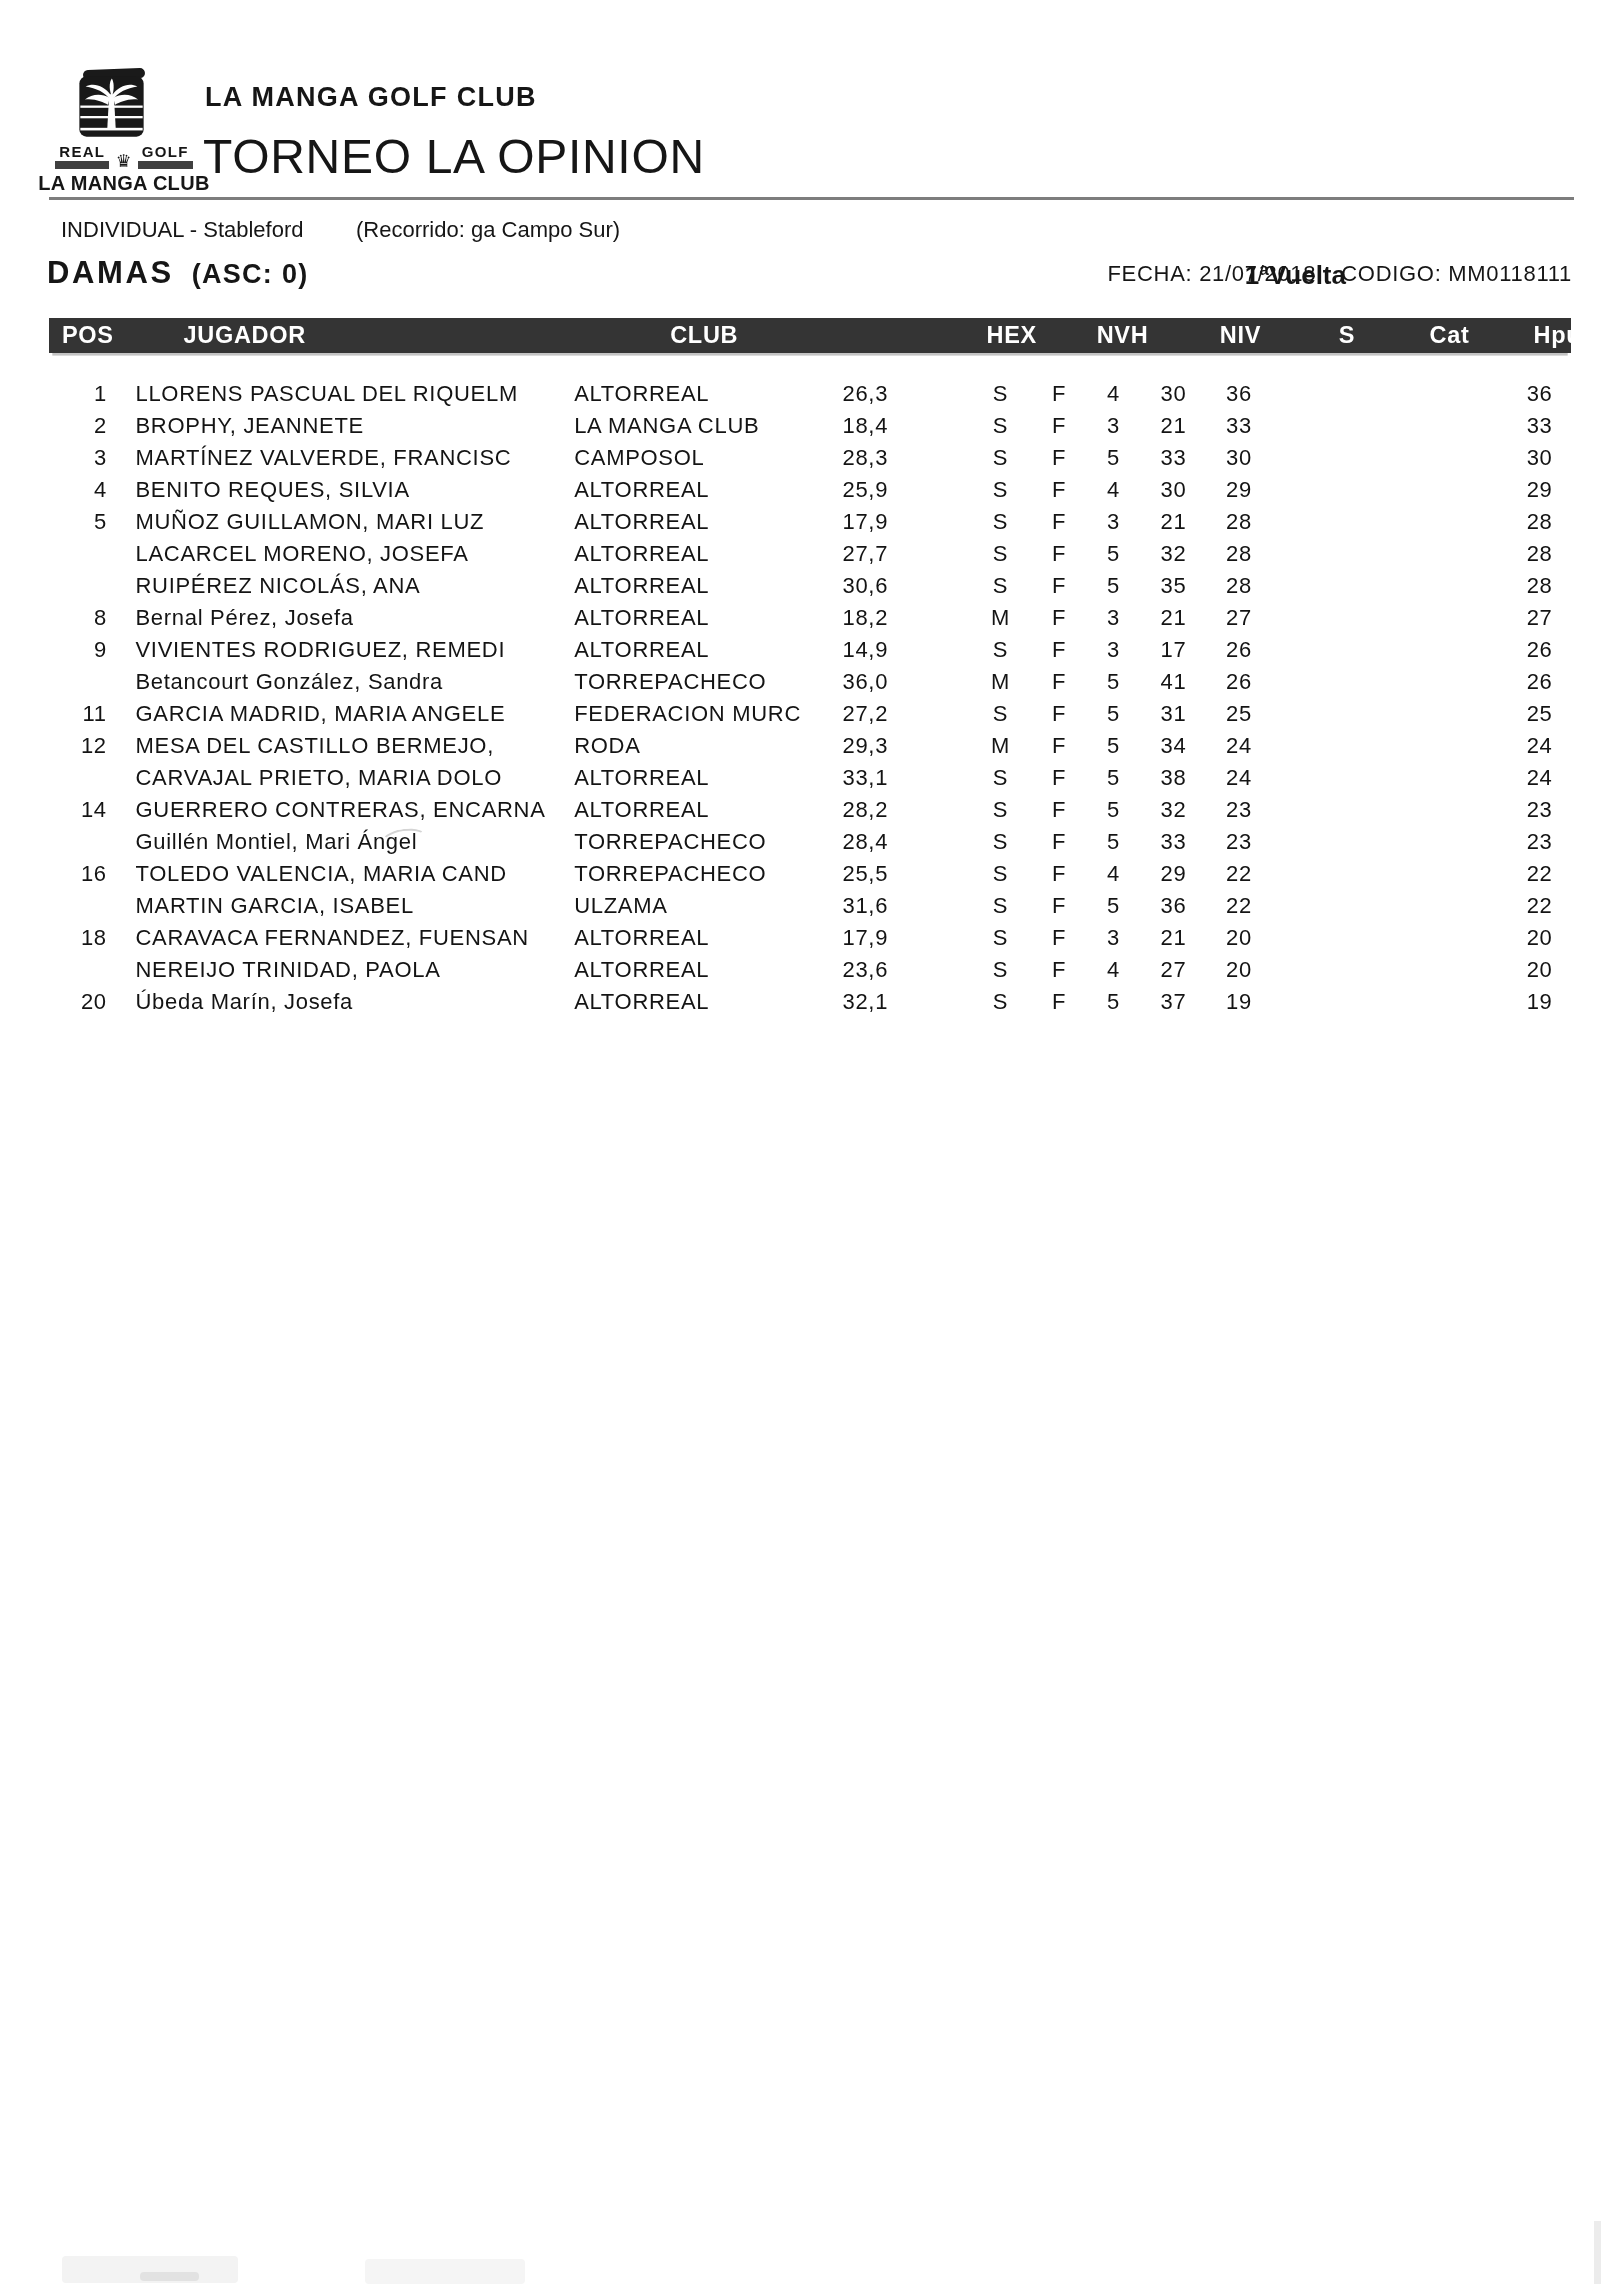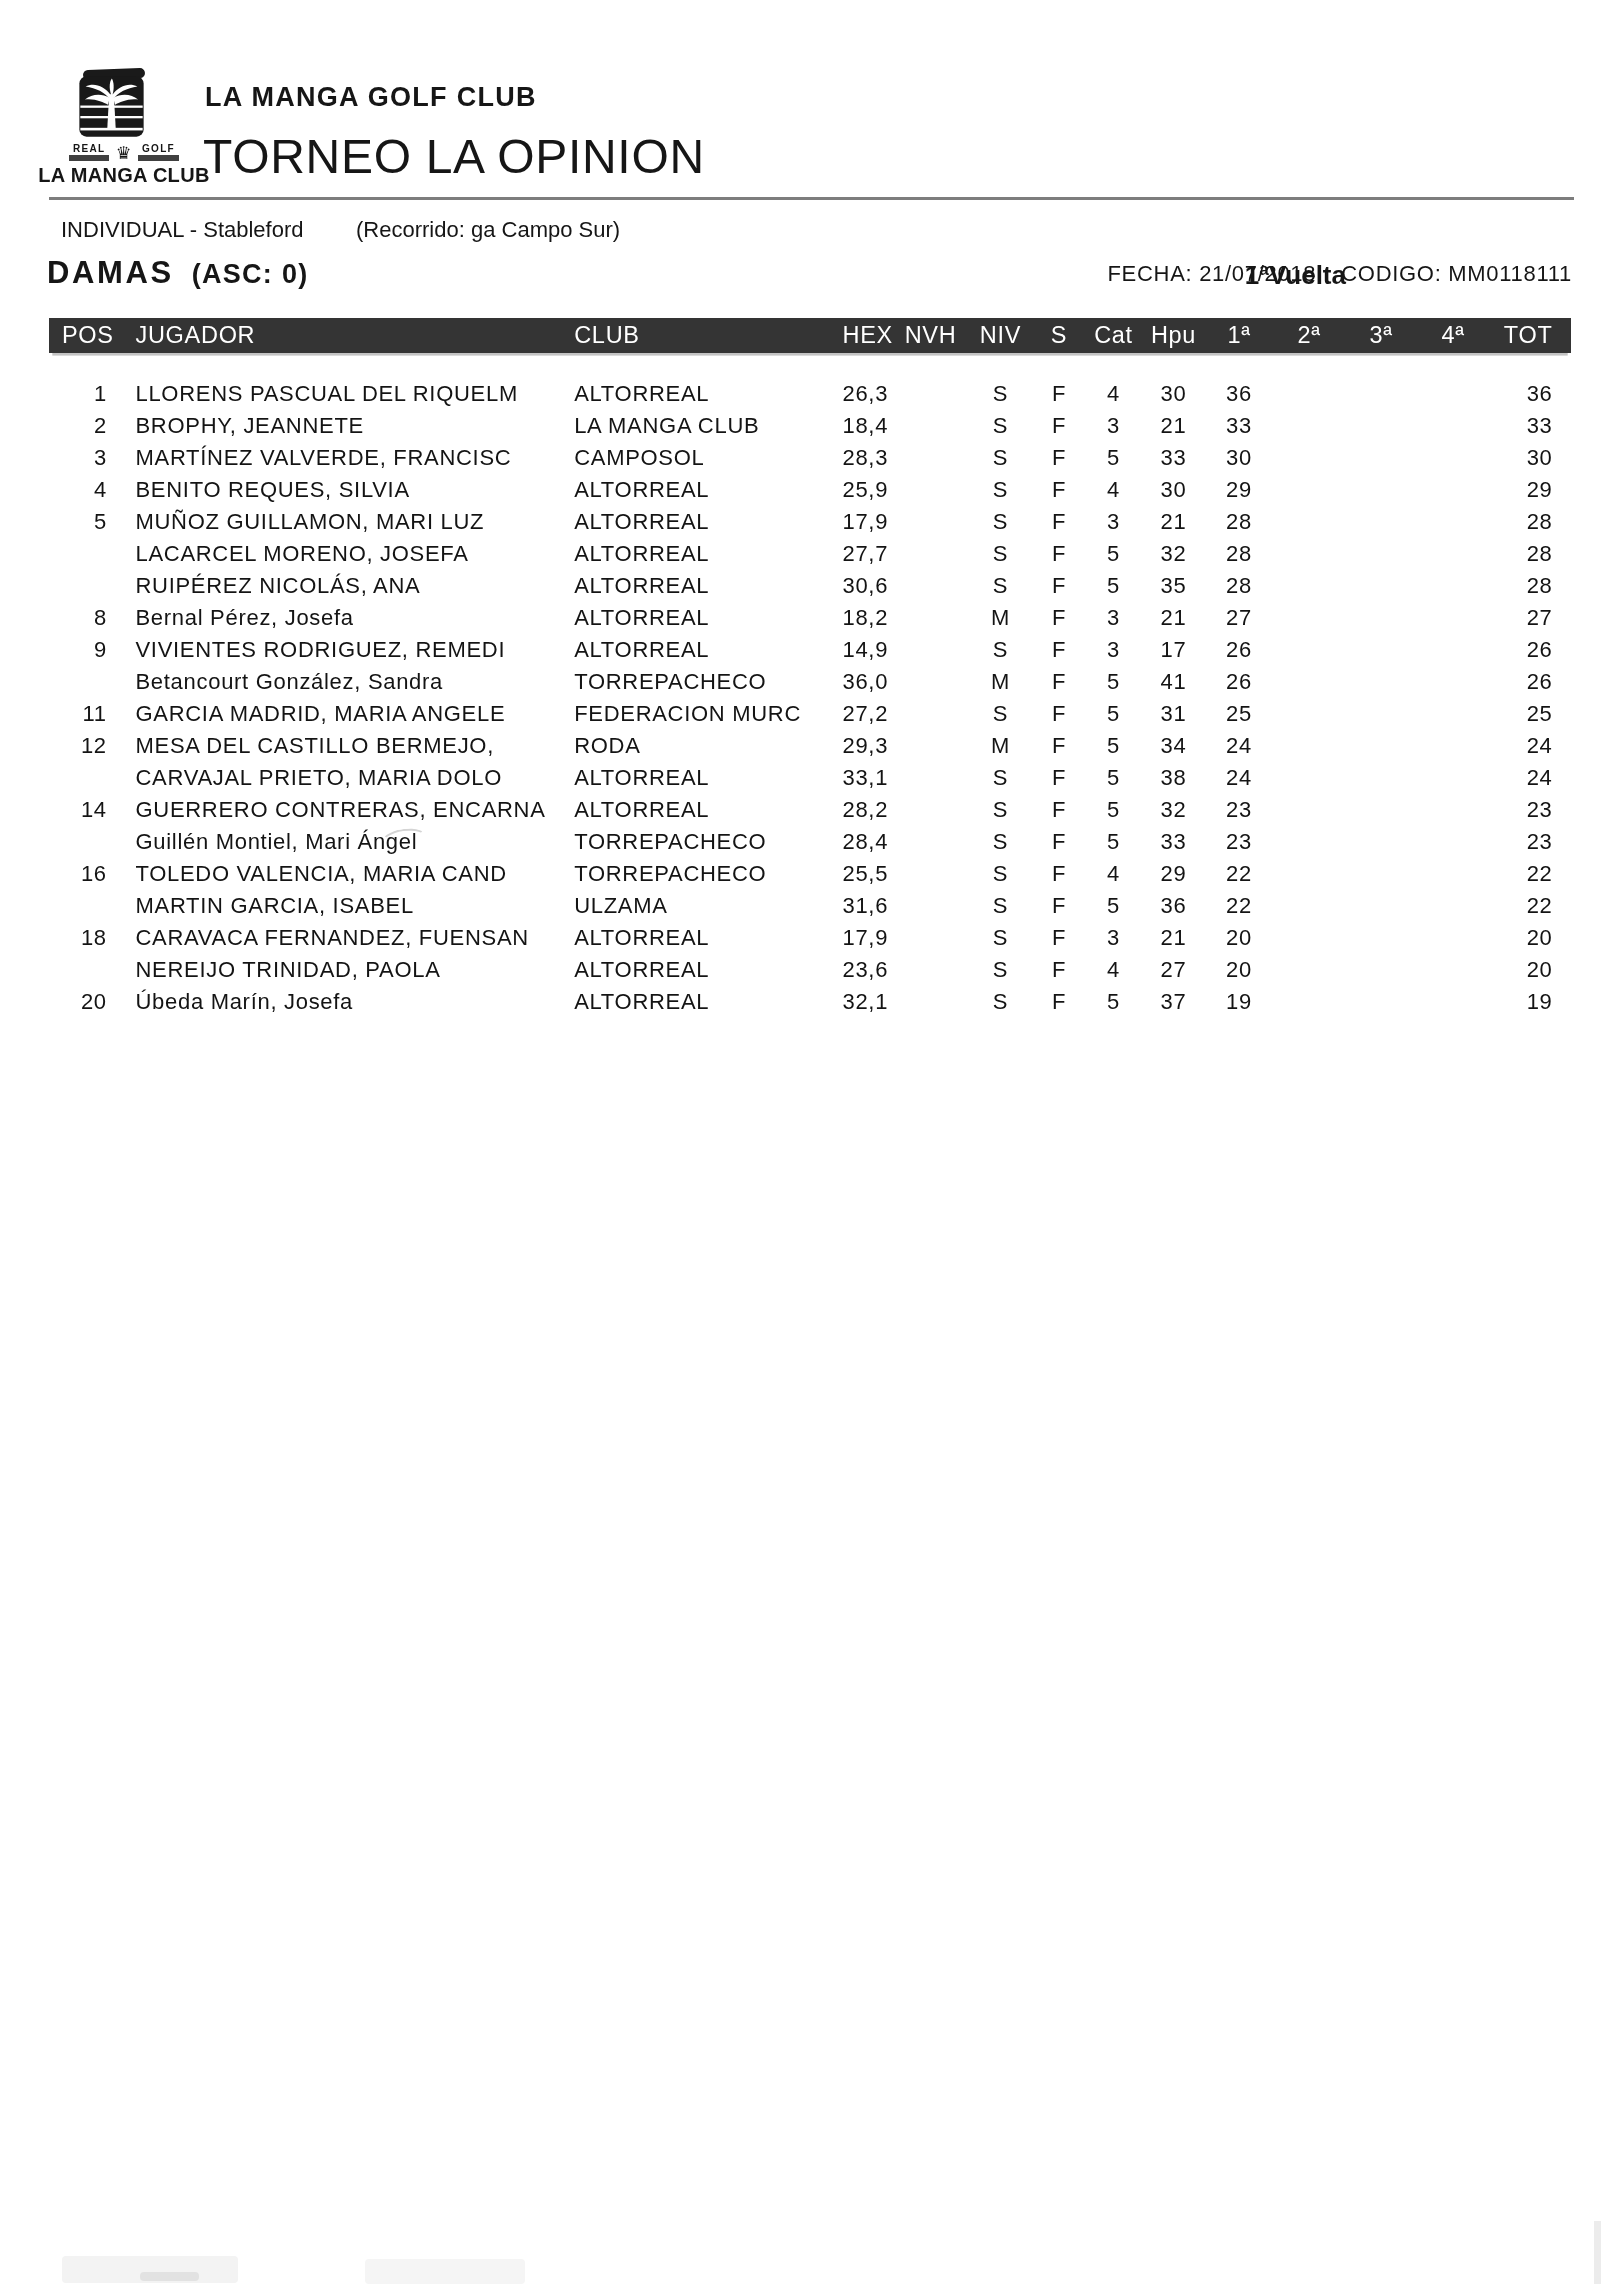--- a/index.html
+++ b/index.html
@@ -15,21 +15,21 @@
   .blob-tl{position:absolute;left:83px;top:69px;width:62px;height:10.4px;background:#1a1a1a;border-radius:5.2px;transform:rotate(-2deg);}
   .squiggle{position:absolute;left:381px;top:829px;width:43px;height:19.5px;border:2.6px solid transparent;border-top-color:#d4d4d4;border-radius:50%;transform:rotate(-8deg);}
   .smudge-a{position:absolute;left:62px;top:2256px;width:176px;height:27px;background:#f3f3f3;border-radius:3.9px;}
   .smudge-b{position:absolute;left:140px;top:2272px;width:59px;height:8.5px;background:#e2e2e2;border-radius:3.9px;}
   .smudge-c{position:absolute;left:365px;top:2259px;width:160px;height:25px;background:#f5f5f5;border-radius:3.9px;}
   .smudge-d{position:absolute;left:1594px;top:2221px;width:6.5px;height:63px;background:#ececec;}
   
   .logo-square{position:absolute;left:79px;top:76px;width:65px;height:61px;}
   .logo-text{position:absolute;left:36px;top:143px;width:176px;text-align:center;}
   .logo-line1{display:flex;align-items:flex-end;justify-content:center;gap:6.5px;}
-  .logo-word{font-size:10px;font-weight:bold;letter-spacing:1.3px;border-bottom:6px solid #404040;padding:0 3.9px 1.3px 3.9px;}
+  .logo-word{font-size:15px;font-weight:bold;letter-spacing:1.3px;border-bottom:8px solid #404040;padding:0 3.9px 1.3px 3.9px;}
   .logo-crown{font-size:17.6px;line-height:15.6px;}
   .logo-line2{margin-top:2.6px;font-size:20px;font-weight:bold;letter-spacing:0.3px;white-space:nowrap;}
   
   .club-title{position:absolute;left:205px;top:82px;font-size:27px;font-weight:bold;letter-spacing:1.3px;white-space:nowrap;}
   .tournament-title{position:absolute;left:203px;top:129px;font-size:48px;font-weight:normal;letter-spacing:0.7px;white-space:nowrap;}
   .meta-block{position:absolute;left:1230px;top:77px;display:grid;grid-template-columns:auto auto;column-gap:26px;row-gap:3.9px;font-size:24px;line-height:30px;}
   .meta-label{font-weight:bold;text-align:right;white-space:nowrap;}
   .meta-value{text-align:left;white-space:nowrap;}
   .top-rule{position:absolute;left:49px;top:197px;width:1525px;height:2.6px;background:#7d7d7d;}
   
@@ -46,22 +46,23 @@
   .vuelta{position:absolute;right:51px;top:5.2px;font-size:26px;font-weight:bold;white-space:nowrap;}
   
   .tbl{position:absolute;left:49px;top:318px;width:1522px;}
   .grid-row{
     display:grid;
     grid-template-columns:63px 455px 267px 59px 75px 65px 52px 57px 63px 68px 72px 72px 72px 83px;
   }
   .thead{
     background:#343434;color:#ffffff;
     height:35px;line-height:35px;
-    font-size:23.5px;font-weight:normal;letter-spacing:0.7px;
+    font-size:23.5px;font-weight:bold;letter-spacing:0.7px;
     box-shadow:0 5.9px 0 -3.3px #c3c3c3;
+    gap:48px;
   }
   .thead .cell{overflow:visible;white-space:nowrap;}
   .tbody{margin-top:25px;}
   .tbody .grid-row{height:32px;line-height:32px;font-size:22px;letter-spacing:0.7px;color:#141414;}
   .cell{white-space:nowrap;}
   .c-pos{text-align:right;padding-right:5.2px;}
   .thead .c-pos{text-align:left;padding-left:13px;padding-right:0;}
   .c-jugador{padding-left:23.5px;text-align:left;}
   .c-club{padding-left:7.2px;text-align:left;}
   .c-hex{padding-left:8.5px;text-align:left;}

